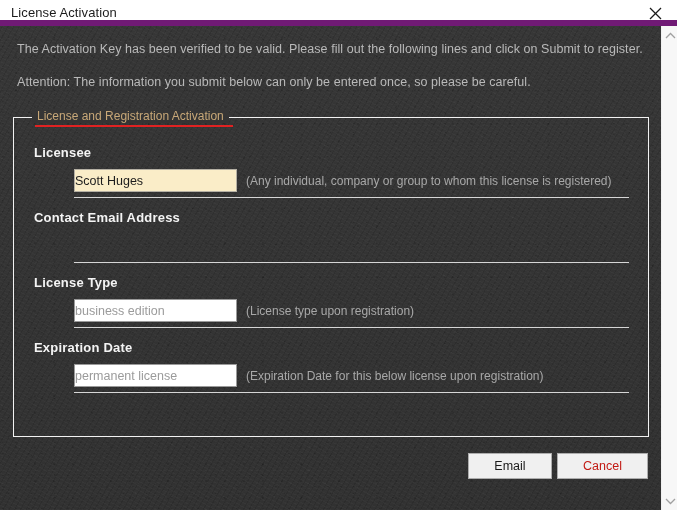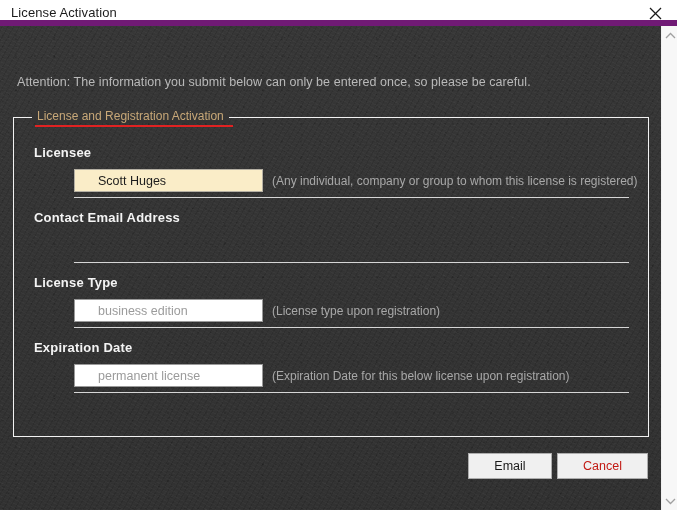--- a/index.html
+++ b/index.html
@@ -100,27 +100,27 @@
     font-size: 13px; font-weight: bold;
     color: #f4f4f4;
     white-space: nowrap;
     letter-spacing: .2px;
   }
   .field-row {
     position: absolute; left: 60px; top: 24px;
     display: flex; align-items: center;
   }
   .field-input {
-    width: 189px; height: 23px;
+    width: 163px; height: 23px;
     border: 1px solid #b5b0a4;
     background: #faedc8;
     color: #1c1c1c;
     font-size: 12.5px;
     font-family: "Liberation Sans", sans-serif;
-    padding: 0 23px;
+    padding: 0 0;
     outline: none;
     line-height: 21px;
   }
   .field-input.empty { background: #ffffff; border: 1px solid #9a9a9a; }
   .field-input::placeholder { color: #9b9b9b; opacity: 1; }
   .field-hint {
     margin-left: 9px;
     font-size: 12px;
     color: #a8a8a8;
     white-space: nowrap;
@@ -174,20 +174,21 @@
     <div id="close-btn">
       <svg width="13" height="13" viewBox="0 0 13 13" aria-hidden="true">
         <line x1="1" y1="1" x2="12" y2="12" stroke="#1b1b1b" stroke-width="1.3"></line>
         <line x1="12" y1="1" x2="1" y2="12" stroke="#1b1b1b" stroke-width="1.3"></line>
       </svg>
     </div>
   </div>
 
   <div id="body-area">
 
+    <div class="intro" id="intro-1">The Activation Key has been verified to be valid. Please fill out the following lines and click on Submit to register.</div>
     <div class="intro" id="intro-2">Attention: The information you submit below can only be entered once, so please be careful.</div>
 
     <div id="red-rule"></div>
 
     <div id="fieldset">
       <div id="legend">License and Registration Activation</div>
 
       <div class="field-group" style="top:27px;">
         <div class="field-label">Licensee</div>
         <div class="field-row">

